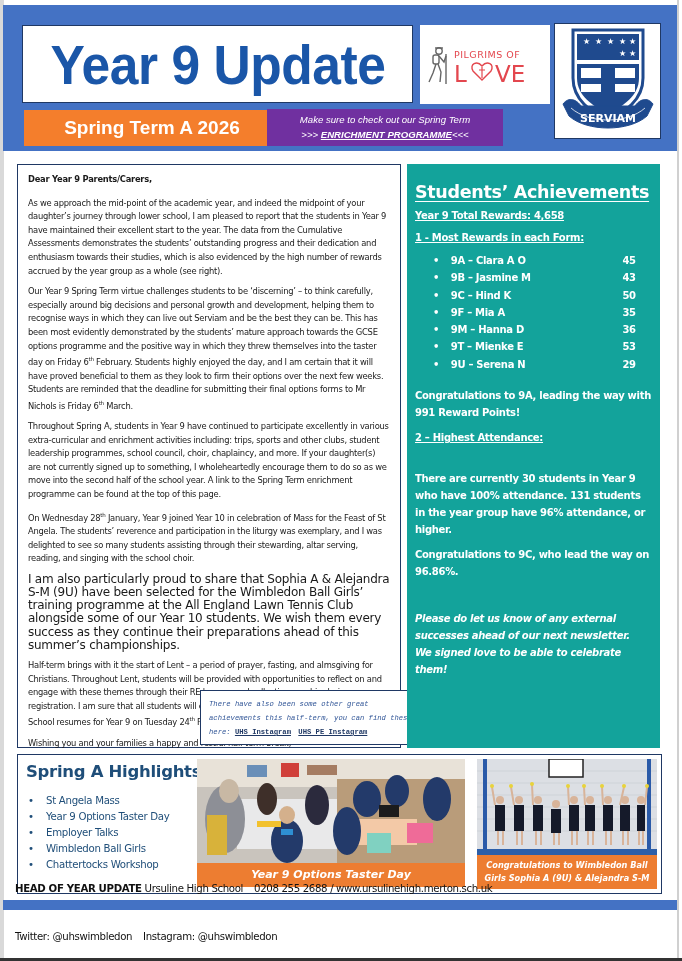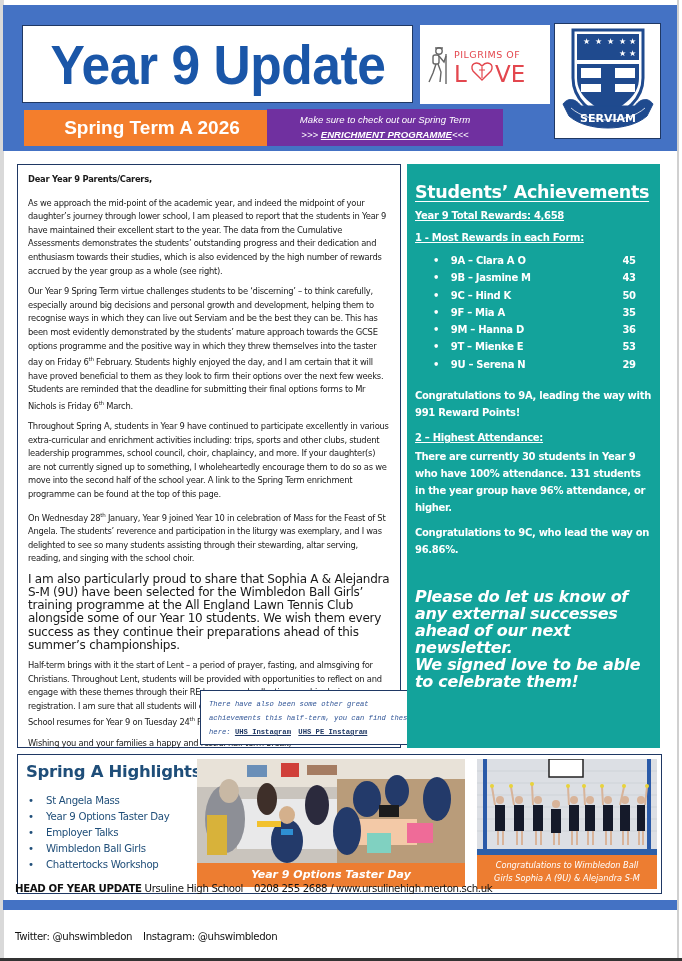--- a/index.html
+++ b/index.html
@@ -33,33 +33,33 @@
 
   .ach-box { position: absolute; left: 407px; top: 164px; width: 253px; height: 584px; background: #13A39B; color: #fff; padding: 18px 8px 0 8px; font-family: "DejaVu Sans", sans-serif; }
   .ach-title { font-size: 17.5px; font-weight: bold; text-decoration: underline; text-underline-offset: 3px; margin-bottom: 8px; letter-spacing: -0.3px; }
   .ach-sub { font-size: 10px; font-weight: bold; text-decoration: underline; margin-bottom: 11px; letter-spacing: -0.3px; }
   .ach-list { list-style: none; margin: 0 0 14px 0; }
   .ach-item { display: flex; font-size: 10px; line-height: 17.3px; font-weight: bold; letter-spacing: -0.3px; }
   .ach-bullet { width: 36px; padding-left: 18px; }
   .ach-name { width: 174px; }
   .ach-score { width: 30px; text-align: left; }
   .ach-para { font-size: 10px; line-height: 17px; font-weight: bold; letter-spacing: -0.3px; margin-bottom: 8px; }
-  .ach-para.head { text-decoration: underline; margin-bottom: 2px; }
-  .ach-closing { font-size: 16px; line-height: 17px; font-style: italic; font-weight: bold; margin-top: 30px; letter-spacing: -0.3px; }
+  .ach-para.head { text-decoration: underline; margin-bottom: 24px; }
+  .ach-closing { font-size: 10px; line-height: 17px; font-style: italic; font-weight: bold; margin-top: 30px; letter-spacing: -0.3px; }
 
   .hl-box { position: absolute; left: 17px; top: 754px; width: 645px; height: 140px; border: 1px solid #1f3864; background: #fff; }
   .hl-title { position: absolute; left: 8px; top: 7px; font-size: 16.5px; font-weight: bold; color: #1f4e79; font-family: "DejaVu Sans", sans-serif; letter-spacing: -0.3px; }
   .hl-list { position: absolute; left: 8px; top: 38px; list-style: none; font-family: "DejaVu Sans", sans-serif; font-size: 10.2px; line-height: 16px; color: #1f4e79; }
   .hl-item { display: flex; letter-spacing: -0.3px; }
   .hl-bullet { width: 20px; padding-left: 2px; }
 
   .photo1 { position: absolute; left: 179px; top: 4px; width: 268px; height: 104px; overflow: hidden; background: #8a8f99; }
   .photo1-cap { position: absolute; left: 179px; top: 108px; width: 268px; height: 24px; background: #ED7D31; color: #fff; font-style: italic; font-weight: bold; font-size: 11px; text-align: center; line-height: 24px; font-family: "DejaVu Sans", sans-serif; }
   .photo2 { position: absolute; left: 459px; top: 4px; width: 180px; height: 96px; overflow: hidden; background: #d9dde2; }
-  .photo2-cap { position: absolute; left: 459px; top: 100px; width: 180px; height: 34px; background: #ED7D31; color: #fff; font-style: italic; font-weight: normal; font-size: 8.2px; text-align: center; line-height: 13px; padding-top: 4px; font-family: "DejaVu Sans", sans-serif; }
+  .photo2-cap { position: absolute; left: 459px; top: 100px; width: 180px; height: 34px; background: #ED7D31; color: #fff; font-style: italic; font-weight: bold; font-size: 8.2px; text-align: center; line-height: 13px; padding-top: 4px; font-family: "DejaVu Sans", sans-serif; }
 
   .footer-bar { position: absolute; left: 3px; top: 900px; width: 674px; height: 10px; background: #4472C4; }
   .footer-line1 { position: absolute; left: 15px; top: 883px; font-family: "DejaVu Sans", sans-serif; font-size: 10.2px; letter-spacing: -0.35px; color: #111; white-space: nowrap; }
   .footer-line2 { position: absolute; left: 15px; top: 931px; font-family: "DejaVu Sans", sans-serif; font-size: 10.2px; letter-spacing: -0.35px; color: #111; white-space: nowrap; }
   .footer-strong { font-weight: bold; }
   .gap { display: inline-block; width: 8px; }
 </style>
 </head>
 <body>
 

